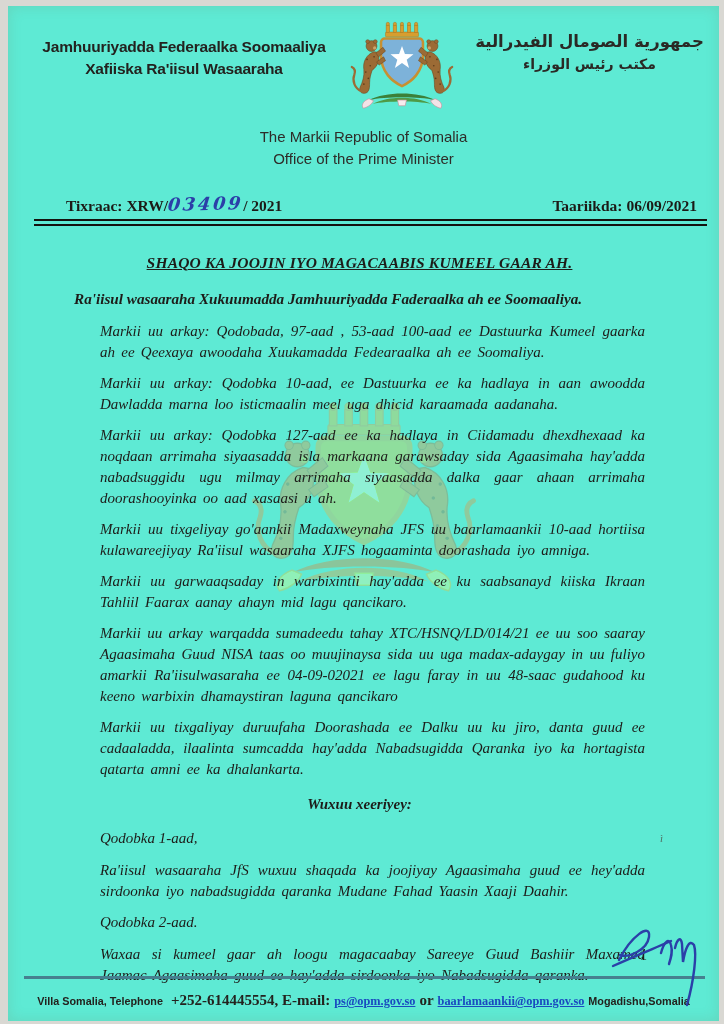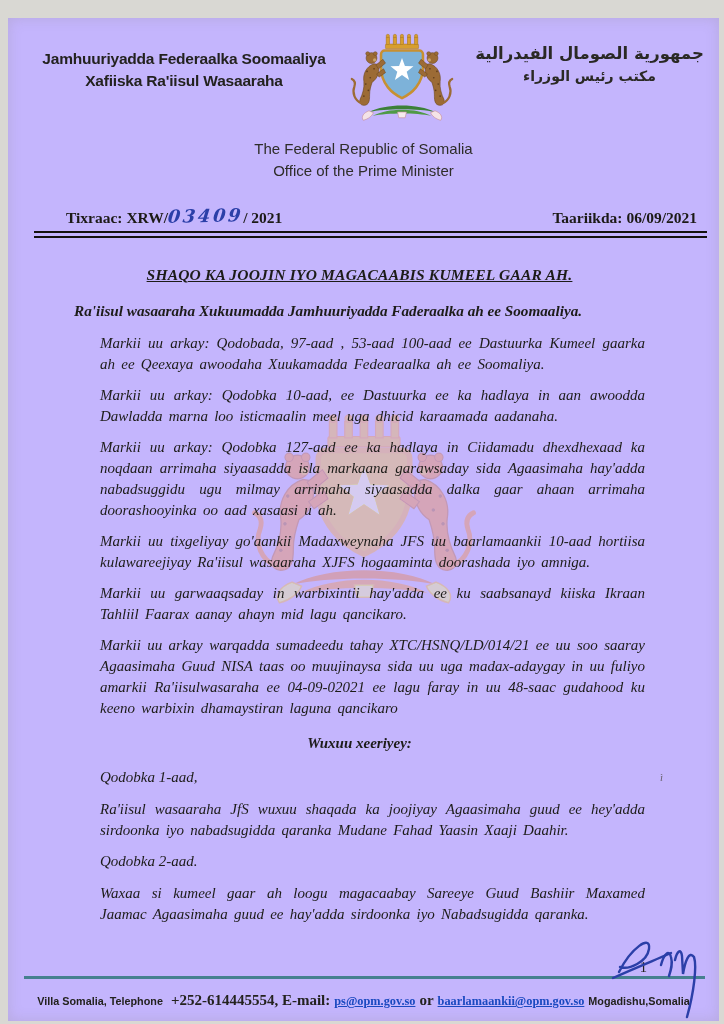--- a/index.html
+++ b/index.html
@@ -3,24 +3,23 @@
 <meta charset="utf-8">
 <style>
   html,body{margin:0;padding:0;}
   body{
     width:724px;height:1024px;position:relative;overflow:hidden;
     background:#d9d8d3;
     font-family:"Liberation Serif",serif;
   }
   .page{
     position:absolute;left:8px;top:6px;right:5px;bottom:3px;
-    background:#c4b5fd;
+    background:#5eead4;
     box-shadow:inset 0 0 14px rgba(120,115,80,.18);
     overflow:hidden;
-    margin-top:12px;
   }
   
   .watermark{
     position:absolute;left:50%;top:392px;transform:translateX(-50%);
     width:305px;height:236px;z-index:0;pointer-events:none;
     opacity:.30;filter:sepia(1) saturate(4.5) hue-rotate(-18deg) brightness(1.12);
   }
   .content{position:relative;z-index:1;}
   
   .hdr-row{display:flex;align-items:flex-start;padding:14px 14px 0 30px;}
@@ -161,21 +160,21 @@
             <use href="#emblem"></use>
           </svg>
       </div>
       <div class="arabic-block">
         <div class="arabic-l1">جمهورية الصومال الفيدرالية</div>
         <div class="arabic-l2">مكتب رئيس الوزراء</div>
       </div>
     </div>
 
     <div class="english-block">
-      <div>The Federal Republic of Somalia</div>
+      <div>The Markii Republic of Somalia</div>
       <div>Office of the Prime Minister</div>
     </div>
 
     <div class="ref-row">
       <div>
         <span>Tixraac: XRW/</span><span class="handwritten">03409</span><span>/ 2021</span>
       </div>
       <div>
         <span>Taariikda:</span>
         <span>06/09/2021</span>
@@ -187,20 +186,21 @@
     <div class="doc">
       <div class="title">SHAQO KA JOOJIN IYO MAGACAABIS KUMEEL GAAR AH.</div>
       <div class="subtitle">Ra'iisul wasaaraha Xukuumadda Jamhuuriyadda Faderaalka ah ee Soomaaliya.</div>
 
       <p class="para">Markii uu arkay: Qodobada, 97-aad , 53-aad 100-aad ee Dastuurka Kumeel gaarka ah ee Qeexaya awoodaha Xuukamadda Fedearaalka ah ee Soomaliya.</p>
       <p class="para">Markii uu arkay: Qodobka 10-aad, ee Dastuurka ee ka hadlaya in aan awoodda Dawladda marna loo isticmaalin meel uga dhicid karaamada aadanaha.</p>
       <p class="para">Markii uu arkay: Qodobka 127-aad ee ka hadlaya in Ciidamadu dhexdhexaad ka noqdaan arrimaha siyaasadda isla markaana garawsaday sida Agaasimaha hay'adda nabadsuggidu ugu milmay arrimaha siyaasadda dalka gaar ahaan arrimaha doorashooyinka oo aad  xasaasi u ah.</p>
       <p class="para">Markii uu tixgeliyay go'aankii Madaxweynaha JFS uu baarlamaankii 10-aad hortiisa kulawareejiyay Ra'iisul wasaaraha XJFS hogaaminta doorashada iyo amniga.</p>
       <p class="para">Markii uu garwaaqsaday in warbixintii hay'adda ee ku saabsanayd kiiska Ikraan Tahliil Faarax aanay ahayn mid lagu qancikaro.</p>
       <p class="para">Markii uu arkay warqadda sumadeedu tahay XTC/HSNQ/LD/014/21 ee uu soo saaray Agaasimaha Guud NISA taas oo muujinaysa sida uu  uga madax-adaygay in uu fuliyo amarkii Ra'iisulwasaraha  ee 04-09-02021 ee lagu faray in uu 48-saac gudahood ku keeno warbixin dhamaystiran laguna qancikaro</p>
+      <p class="para">Markii uu tixgaliyay duruufaha Doorashada ee Dalku uu ku jiro, danta guud ee cadaaladda, ilaalinta sumcadda hay'adda Nabadsugidda Qaranka iyo ka hortagista qatarta amni ee ka dhalankarta.</p>
 
       <div class="decree">Wuxuu xeeriyey:</div>
 
       <p class="article-label">
         <span>Qodobka 1-aad,</span>
         <span class="artifact">ì</span>
       </p>
       <p class="para">Ra'iisul wasaaraha JfS wuxuu shaqada ka joojiyay  Agaasimaha guud ee hey'adda sirdoonka iyo nabadsugidda qaranka Mudane Fahad Yaasin Xaaji Daahir.</p>
 
       <p class="article-label">

